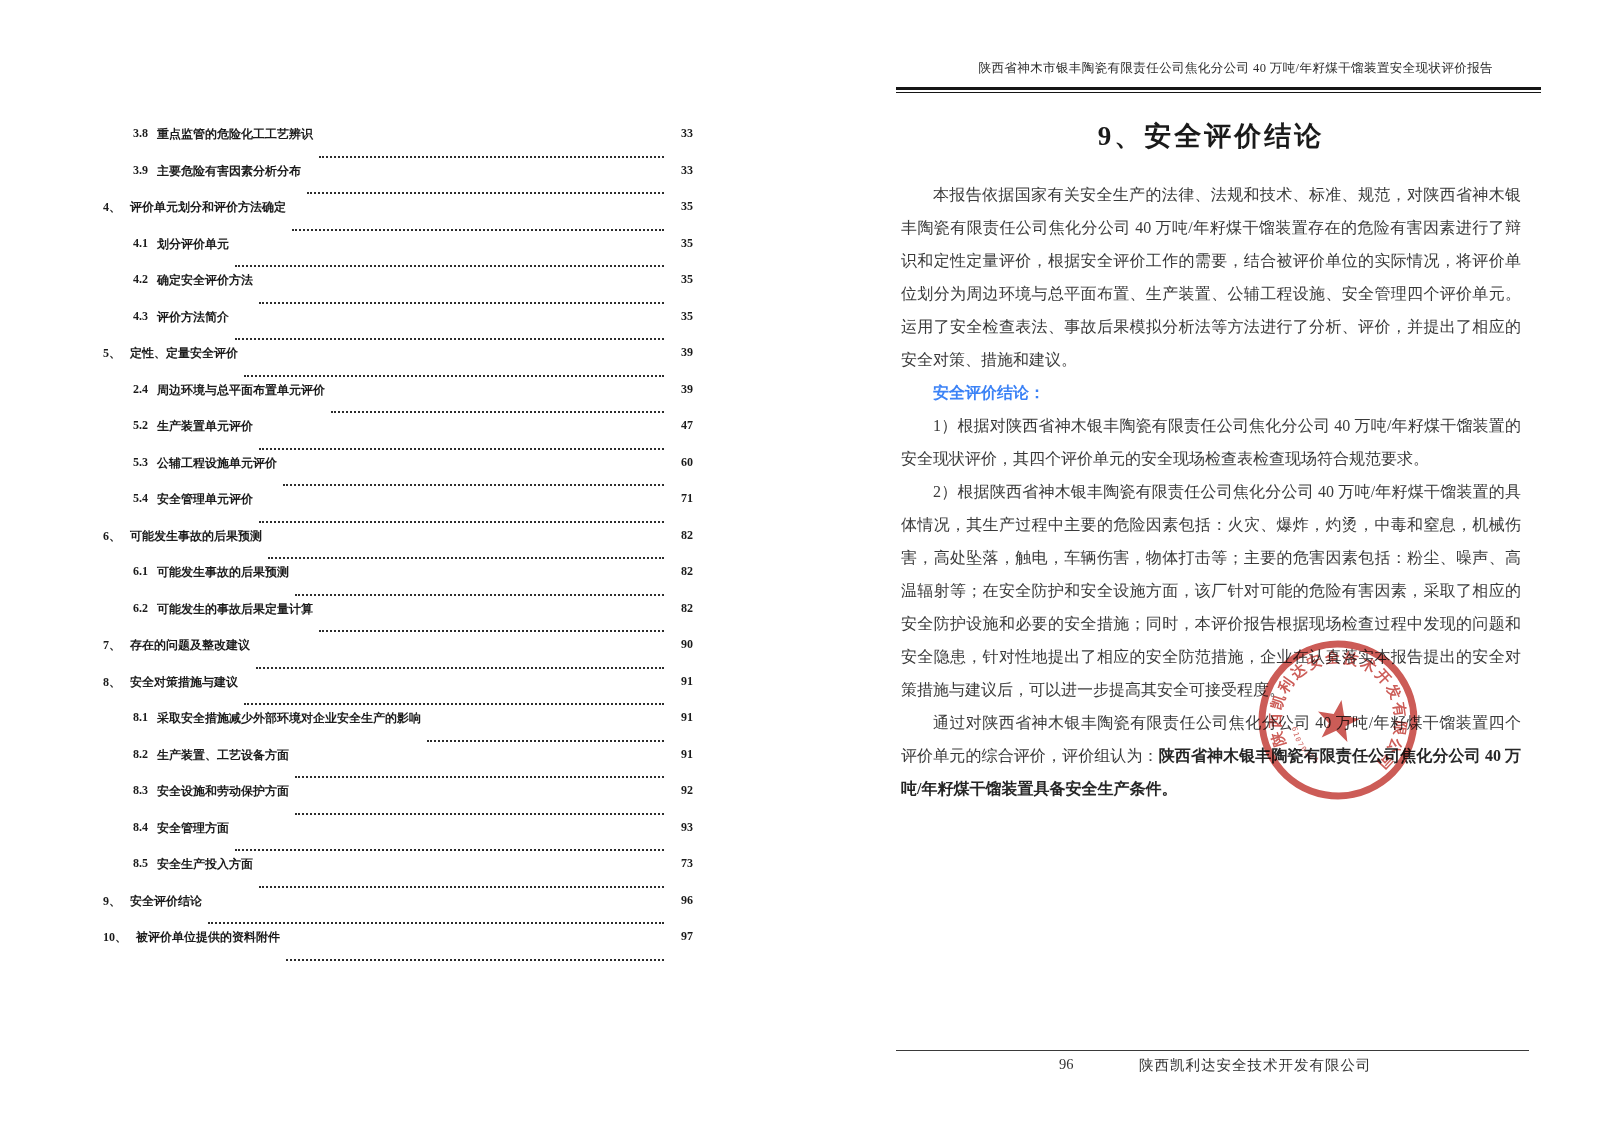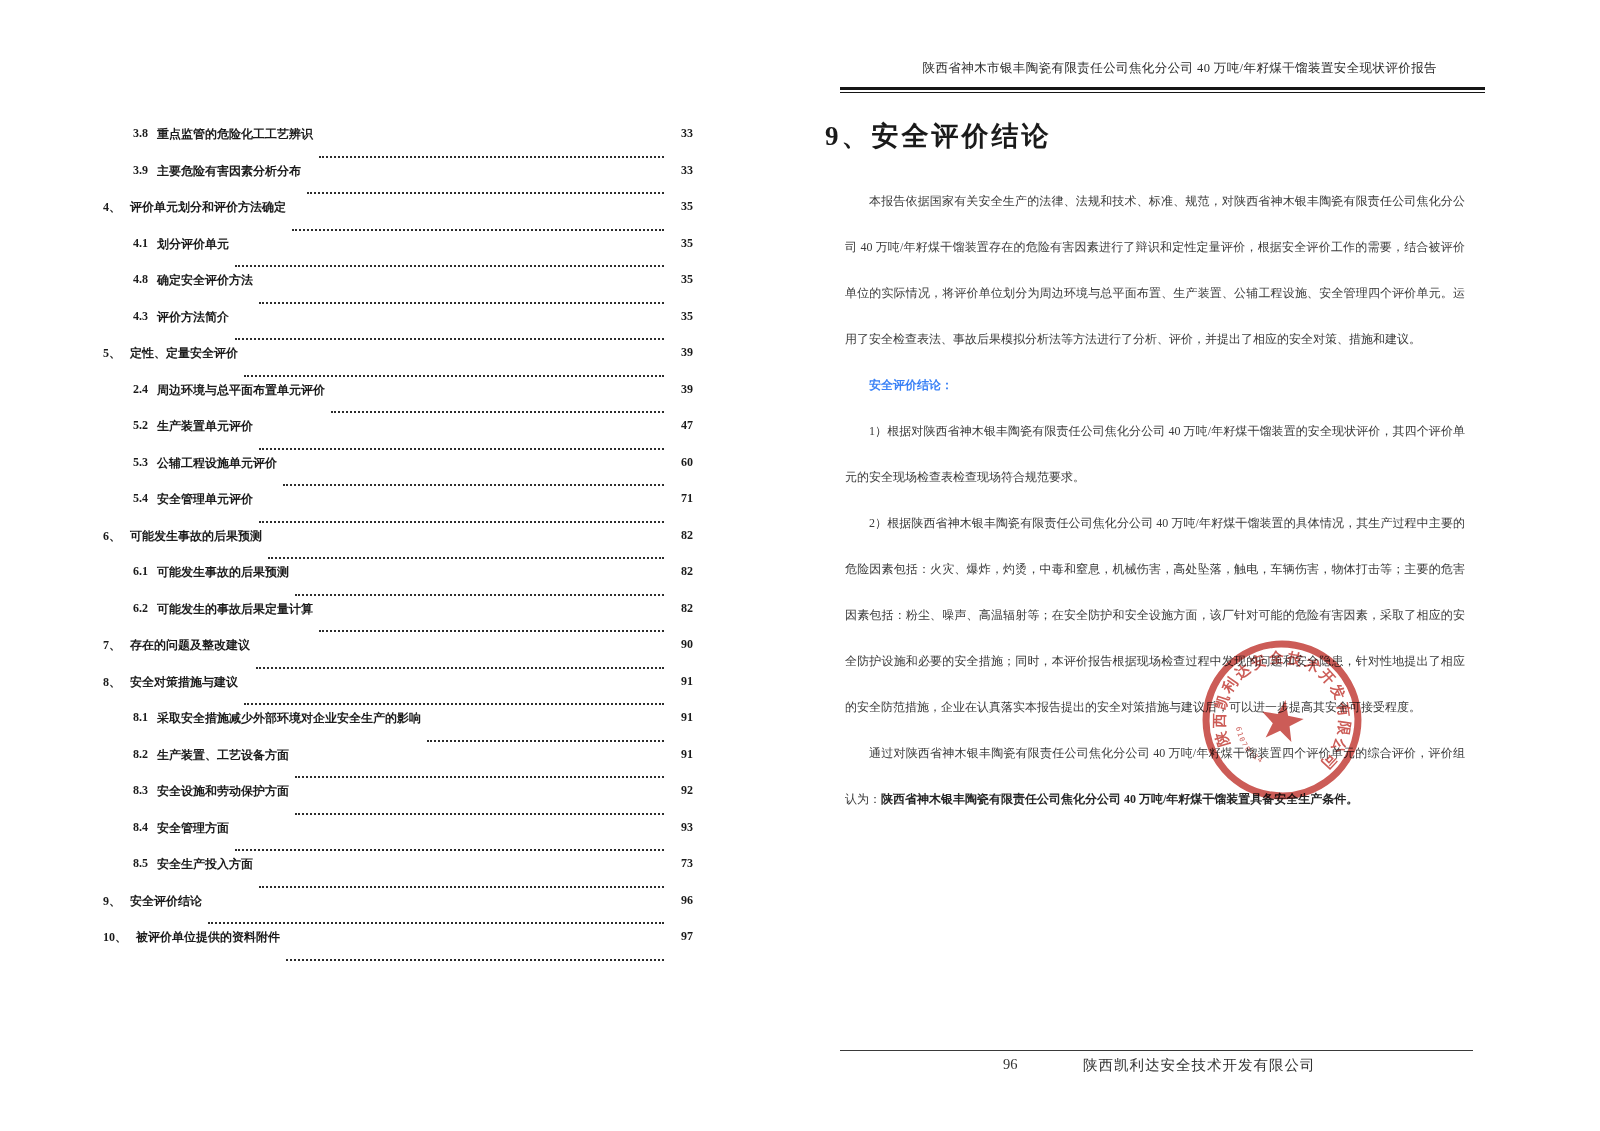--- a/index.html
+++ b/index.html
@@ -24,38 +24,38 @@
   .toc-num { margin-right:9px; }
   .toc-dots {
     flex:1; height:0;
     border-bottom:2.2px dotted #2c2c2c;
     margin:0 3px 5px 6px; align-self:flex-end;
     min-width:12px;
   }
   .toc-pg { min-width:26px; text-align:right; }
 
   
-  .page-right { position:absolute; left:825px; top:0; width:662px; height:1131px; }
+  .page-right { position:absolute; left:881px; top:0; width:662px; height:1131px; }
   .rp-header-text {
     position:absolute; top:60px; right:50px;
     font-size:12.5px; color:#2a2a2a; letter-spacing:0.4px;
     white-space:nowrap;
   }
   .rp-rule {
     position:absolute; top:87px; left:15px; width:645px; height:6px;
     border-top:3px solid #161616; border-bottom:1.5px solid #161616;
   }
   .rp-title {
     position:absolute; top:118px; left:0; width:660px;
-    text-align:left; font-size:27px; font-weight:bold;
+    text-align:center; font-size:27px; font-weight:bold;
     letter-spacing:3px; color:#1a1a1a;
   }
   .rp-body {
     position:absolute; top:178px; left:20px; width:620px;
-    font-size:12px; line-height:46px; color:#3a3a3a;
+    font-size:16px; line-height:33px; color:#3a3a3a;
     text-align:justify;
   }
   .rp-body p { text-indent:2em; }
   .rp-body .bold-line { font-weight:bold; color:#3b82f6; }
   .rp-body b { color:#262626; }
 
   
   .stamp {
     position:absolute; left:374px; top:637px; width:166px; height:166px;
     transform:rotate(10deg);
@@ -93,21 +93,21 @@
         <span class="toc-dots"></span>
         <span class="toc-pg">35</span>
       </div>
       <div class="toc-row lvl1">
         <span class="toc-num">4.1</span>
         <span class="toc-label">划分评价单元</span>
         <span class="toc-dots"></span>
         <span class="toc-pg">35</span>
       </div>
       <div class="toc-row lvl1">
-        <span class="toc-num">4.8</span>
+        <span class="toc-num">4.2</span>
         <span class="toc-label">确定安全评价方法</span>
         <span class="toc-dots"></span>
         <span class="toc-pg">35</span>
       </div>
       <div class="toc-row lvl1">
         <span class="toc-num">4.3</span>
         <span class="toc-label">评价方法简介</span>
         <span class="toc-dots"></span>
         <span class="toc-pg">35</span>
       </div>

